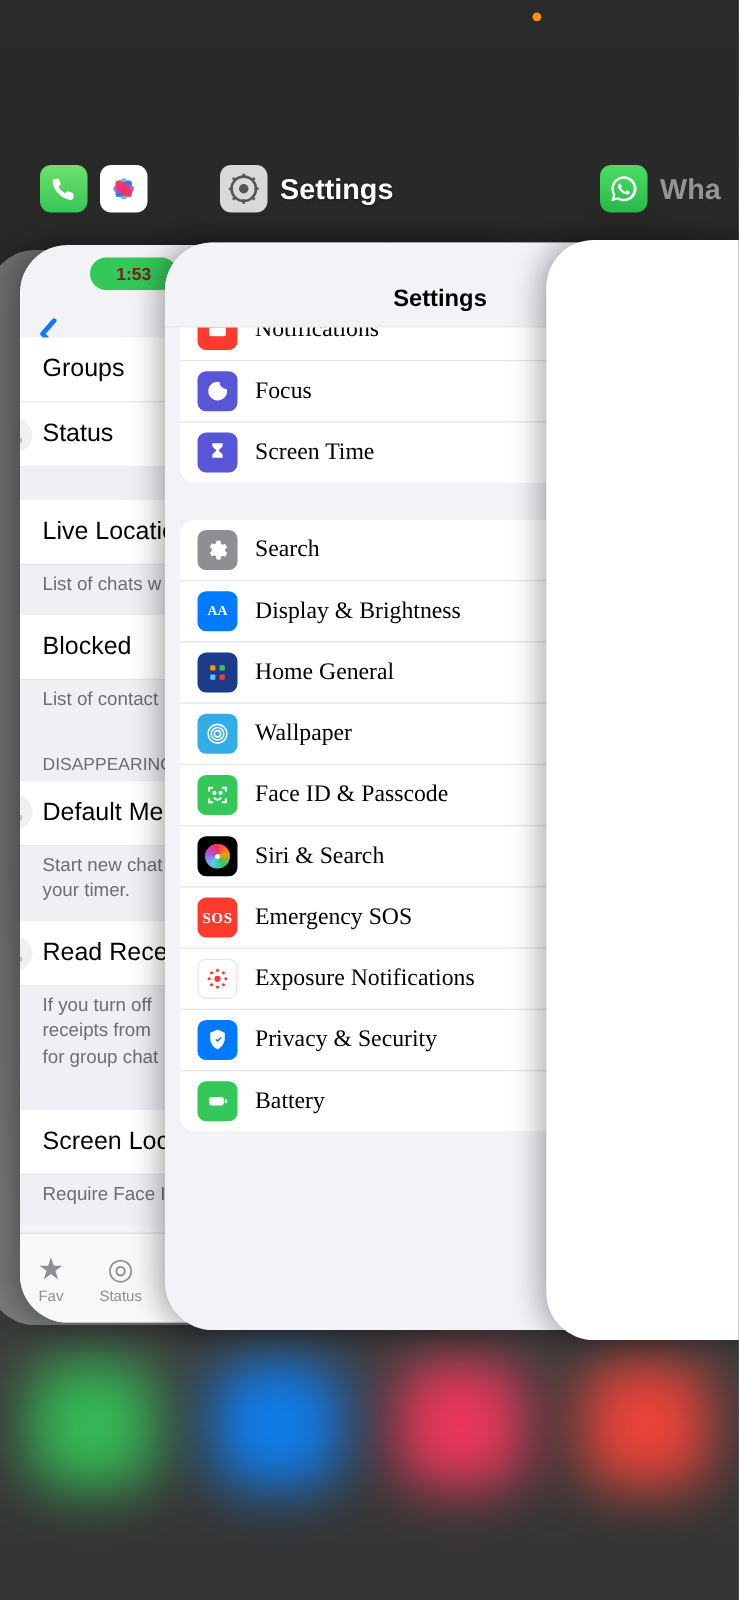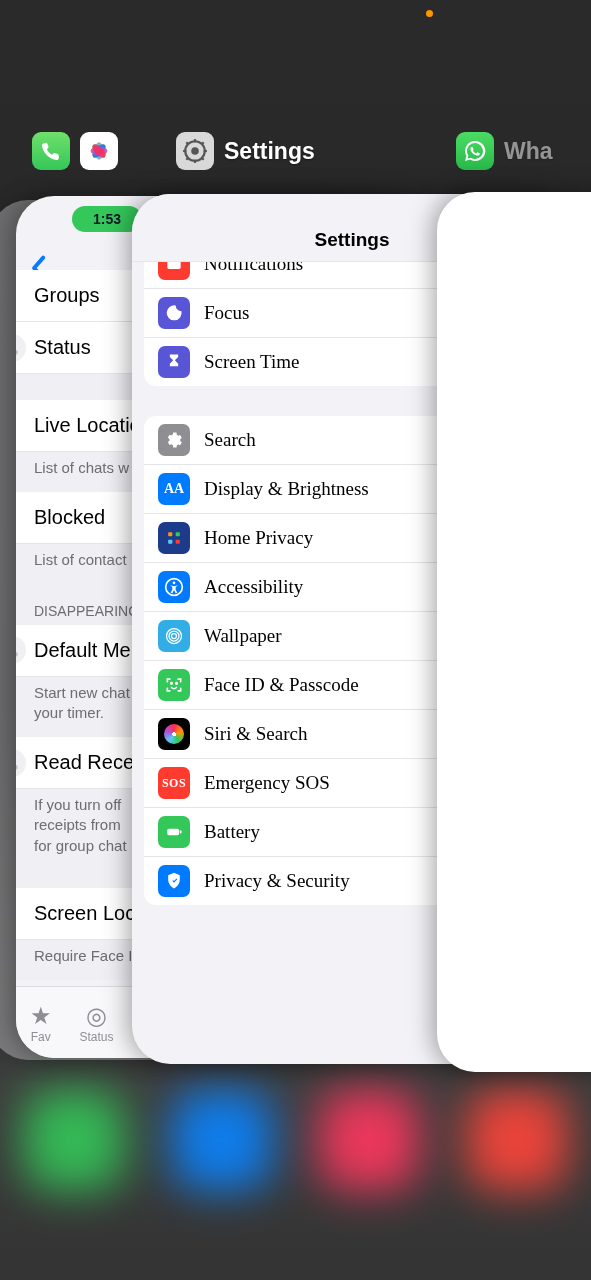--- a/index.html
+++ b/index.html
@@ -44,21 +44,21 @@
     background: #f2f2f7; box-shadow: -4px 0 24px rgba(0,0,0,.35);
   }
 
   
   .card-a { left: -10px; top: 200px; width: 360px; height: 860px; opacity:.35; background:#efeff4; }
 
   
   .card-b { left: 16px; top: 196px; width: 410px; height: 862px; }
   .card-b .status-pill {
     position: absolute; top: 10px; left: 56px; width: 70px; height: 26px;
-    border-radius: 14px; background: #34c759; color:#0f172a; font-size: 14px; font-weight: 600;
+    border-radius: 14px; background: #34c759; color:#7f1d1d; font-size: 14px; font-weight: 600;
     display:flex; align-items:center; justify-content:center;
   }
   .card-b .nav { height: 54px; padding-top: 38px; }
   .card-b .back-chevron { position:absolute; top: 58px; left: 14px; color:#0a7aff; font-size: 30px; }
   .card-b .content { padding-top: 20px; }
   .wb-section-gap { height: 26px; background:#efeff4; }
   .wb-row {
     background:#fff; border-bottom: 1px solid #e5e5ea;
     padding: 14px 18px; font-size: 20px; color:#000;
     position: relative;
@@ -168,21 +168,21 @@
             <line x1="4" y1="4" x2="6" y2="6"></line>
             <line x1="18" y1="18" x2="20" y2="20"></line>
             <line x1="4" y1="20" x2="6" y2="18"></line>
             <line x1="18" y1="6" x2="20" y2="4"></line>
           </g>
         </svg>
     </span>
     <span class="app-label">Settings</span>
   </div>
 
-  <div class="hdr-cluster" style="left:456px">
+  <div class="hdr-cluster" style="left:480px">
     <span class="app-icon icon-whatsapp">
       <svg viewBox="0 0 24 24" width="24" height="24" fill="#fff">
           <path d="M12 2a10 10 0 0 0-8.6 15L2 22l5.2-1.4A10 10 0 1 0 12 2zm0 18a8 8 0 0 1-4.1-1.1l-.3-.2-3 .8.8-2.9-.2-.3A8 8 0 1 1 12 20zm4.4-5.9c-.2-.1-1.4-.7-1.6-.8s-.4-.1-.5.1-.6.8-.7.9-.3.2-.5.1a6.5 6.5 0 0 1-3.2-2.8c-.2-.4.2-.4.5-1.2.1-.2 0-.3 0-.4s-.5-1.3-.7-1.7c-.2-.4-.4-.4-.5-.4h-.4c-.2 0-.4.1-.6.3s-.8.8-.8 1.9.8 2.2.9 2.3 1.6 2.6 4 3.6c1.5.6 2.1.7 2.8.6.5-.1 1.4-.6 1.6-1.1s.2-1 .1-1.1-.2-.2-.4-.3z"></path>
         </svg>
     </span>
     <span class="app-label" style="opacity:.5">Wha</span>
   </div>
 </div>
 
 <div class="card card-a"></div>
@@ -274,43 +274,33 @@
       <div class="srow">
         <span class="sicon gray">
             <svg viewBox="0 0 24 24" fill="#fff">
               <circle cx="12" cy="12" r="3"></circle>
               <path d="M19.4 13a7.6 7.6 0 0 0 0-2l2-1.5-2-3.4-2.3.9a7.5 7.5 0 0 0-1.7-1L15 3h-4l-.4 2.5a7.5 7.5 0 0 0-1.7 1l-2.3-.9-2 3.4L6.6 11a7.6 7.6 0 0 0 0 2l-2 1.5 2 3.4 2.3-.9a7.5 7.5 0 0 0 1.7 1L11 21h4l.4-2.5a7.5 7.5 0 0 0 1.7-1l2.3.9 2-3.4z"></path>
             </svg>
           </span>
         <span>Search</span>
       </div>
       <div class="srow">
-        <span class="sicon blue" style="font-size:14px">AA</span>
+        <span class="sicon blue" style="font-size:11px">AA</span>
         <span>Display &amp; Brightness</span>
       </div>
       <div class="srow">
         <span class="sicon darkb">
             <svg viewBox="0 0 24 24">
               <rect x="5" y="5" width="5" height="5" rx="1" fill="#ff9500"></rect>
               <rect x="14" y="5" width="5" height="5" rx="1" fill="#34c759"></rect>
               <rect x="5" y="14" width="5" height="5" rx="1" fill="#5ac8fa"></rect>
               <rect x="14" y="14" width="5" height="5" rx="1" fill="#ff3b30"></rect>
             </svg>
           </span>
-        <span>Home Privacy</span>
-      </div>
-      <div class="srow">
-        <span class="sicon blue">
-            <svg viewBox="0 0 24 24" fill="#fff">
-              <circle cx="12" cy="12" r="10" fill="none" stroke="#fff" stroke-width="2"></circle>
-              <circle cx="12" cy="7" r="1.6"></circle>
-              <path d="M7 10l5 1 5-1-3 2v3l2 4-2 .5-2-4-2 4-2-.5 2-4v-3z"></path>
-            </svg>
-          </span>
-        <span>Accessibility</span>
+        <span>Home General</span>
       </div>
       <div class="srow">
         <span class="sicon cyan">
             <svg viewBox="0 0 24 24" fill="none" stroke="#fff" stroke-width="1.5">
               <circle cx="12" cy="12" r="3"></circle>
               <circle cx="12" cy="12" r="6"></circle>
               <circle cx="12" cy="12" r="9"></circle>
             </svg>
           </span>
         <span>Wallpaper</span>
@@ -330,33 +320,51 @@
         <span class="sicon black siri-grad" style="background:#000">
             <span style="width:20px;height:20px;border-radius:50%;background:radial-gradient(circle at 50% 50%, #fff 0 15%, transparent 15%), conic-gradient(#ff2d55,#ff9500,#34c759,#5ac8fa,#af52de,#ff2d55);display:block"></span>
           </span>
         <span>Siri &amp; Search</span>
       </div>
       <div class="srow">
         <span class="sicon sos">SOS</span>
         <span>Emergency SOS</span>
       </div>
       <div class="srow">
+        <span class="sicon white">
+            <svg viewBox="0 0 24 24">
+              <circle cx="12" cy="12" r="3" fill="#ff3b30"></circle>
+              <g fill="#ff3b30">
+                <circle cx="12" cy="4" r="1.5"></circle>
+                <circle cx="12" cy="20" r="1.5"></circle>
+                <circle cx="4" cy="12" r="1.5"></circle>
+                <circle cx="20" cy="12" r="1.5"></circle>
+                <circle cx="6.3" cy="6.3" r="1.5"></circle>
+                <circle cx="17.7" cy="6.3" r="1.5"></circle>
+                <circle cx="6.3" cy="17.7" r="1.5"></circle>
+                <circle cx="17.7" cy="17.7" r="1.5"></circle>
+              </g>
+            </svg>
+          </span>
+        <span>Exposure Notifications</span>
+      </div>
+      <div class="srow">
+        <span class="sicon blue">
+            <svg viewBox="0 0 24 24" fill="#fff">
+              <path d="M12 2l7 3v5c0 5-3 9-7 11-4-2-7-6-7-11V5l7-3zm-2 10l2 2 4-4-1-1-3 3-1-1-1 1z"></path>
+            </svg>
+          </span>
+        <span>Privacy &amp; Security</span>
+      </div>
+      <div class="srow">
         <span class="sicon green">
             <svg viewBox="0 0 24 24" fill="#fff">
               <rect x="4" y="8" width="14" height="8" rx="2"></rect>
               <rect x="19" y="10" width="2" height="4" rx="1"></rect>
             </svg>
           </span>
         <span>Battery</span>
       </div>
-      <div class="srow">
-        <span class="sicon blue">
-            <svg viewBox="0 0 24 24" fill="#fff">
-              <path d="M12 2l7 3v5c0 5-3 9-7 11-4-2-7-6-7-11V5l7-3zm-2 10l2 2 4-4-1-1-3 3-1-1-1 1z"></path>
-            </svg>
-          </span>
-        <span>Privacy &amp; Security</span>
-      </div>
     </div>
   </div>
 </div>
 
 <div class="card card-d"></div>
 
 </body></html>

